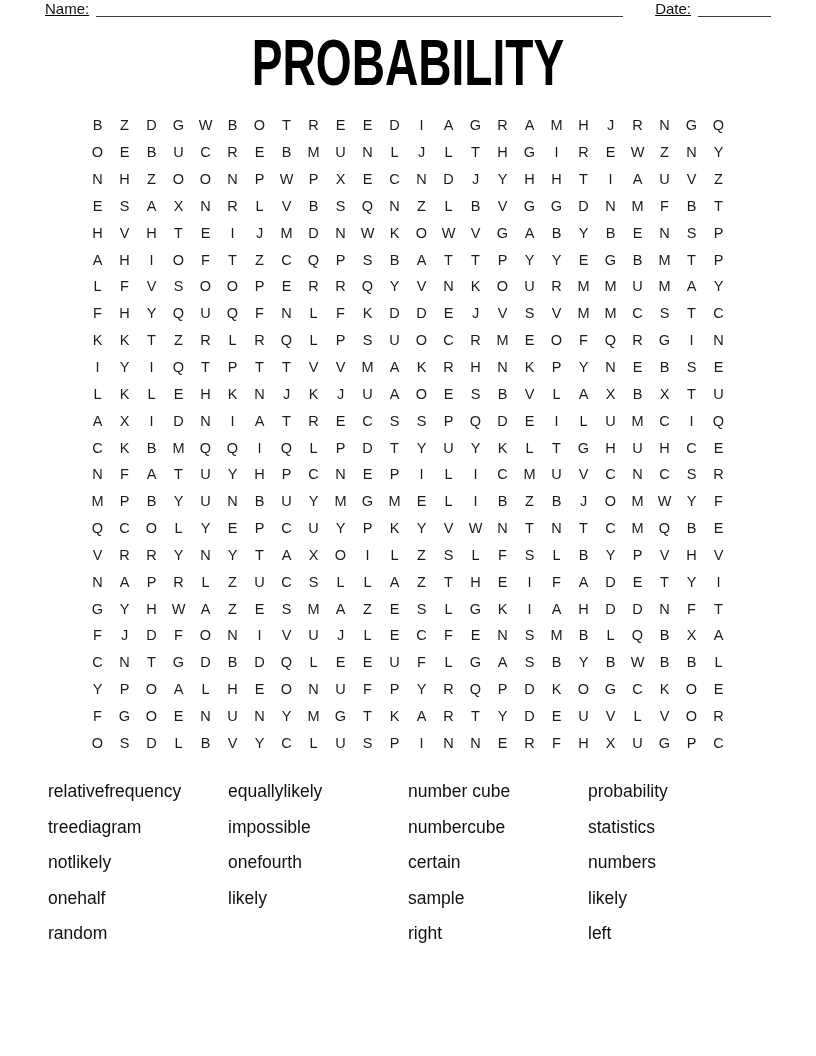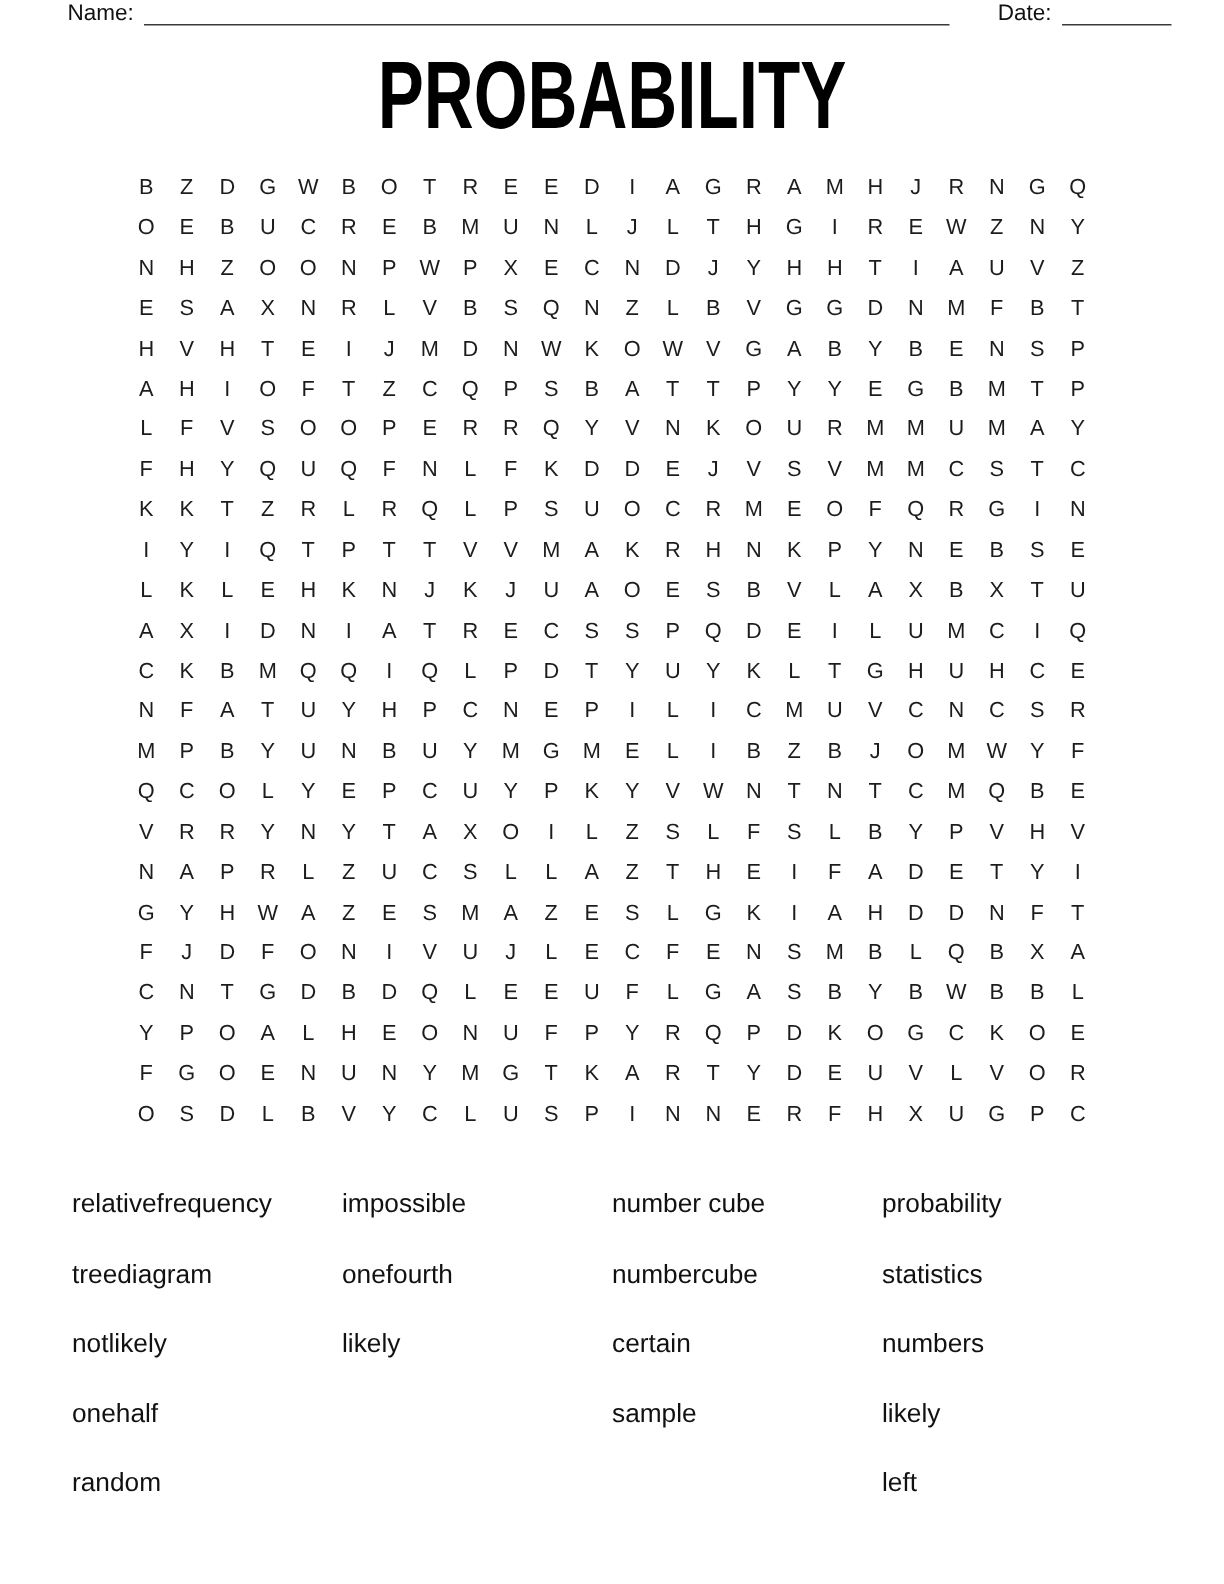--- a/index.html
+++ b/index.html
@@ -14,25 +14,26 @@
     font-family: "Liberation Sans", sans-serif;
     color: #000000;
     overflow: hidden;
   }
 
   
   .header {
     position: absolute;
     top: 1px;
     left: 45px;
-    right: 35px;
+    right: 45px;
     display: flex;
     align-items: flex-end;
     font-size: 15px;
     line-height: 16px;
+    text-decoration: underline;
   }
   .hdr-label {
     white-space: nowrap;
     color: #111;
   }
   .blank-line {
     border-bottom: 1.2px solid #3a3a3a;
     height: 15px;
     margin-left: 7px;
   }
@@ -85,21 +86,20 @@
     grid-template-columns: 180px 180px 180px 180px;
   }
   .wcol {
     display: block;
   }
   .word {
     font-size: 17.5px;
     line-height: 35.5px;
     color: #111;
     white-space: nowrap;
-    margin-top: 11px;
   }
 </style>
 </head>
 <body>
 
 <div class="header">
   <span class="hdr-label">Name:</span>
   <span class="blank-line name-line"></span>
   <span class="hdr-label date-label">Date:</span>
   <span class="blank-line date-line"></span>
@@ -688,29 +688,31 @@
 
 <div class="wordlist" id="wordlist">
     <div class="wcol">
       <div class="word">relativefrequency</div>
       <div class="word">treediagram</div>
       <div class="word">notlikely</div>
       <div class="word">onehalf</div>
       <div class="word">random</div>
     </div>
     <div class="wcol">
+      <div class="word">equallylikely</div>
       <div class="word">impossible</div>
       <div class="word">onefourth</div>
       <div class="word">likely</div>
     </div>
     <div class="wcol">
       <div class="word">number cube</div>
       <div class="word">numbercube</div>
       <div class="word">certain</div>
       <div class="word">sample</div>
+      <div class="word">right</div>
     </div>
     <div class="wcol">
       <div class="word">probability</div>
       <div class="word">statistics</div>
       <div class="word">numbers</div>
       <div class="word">likely</div>
       <div class="word">left</div>
     </div>
   </div>
 

